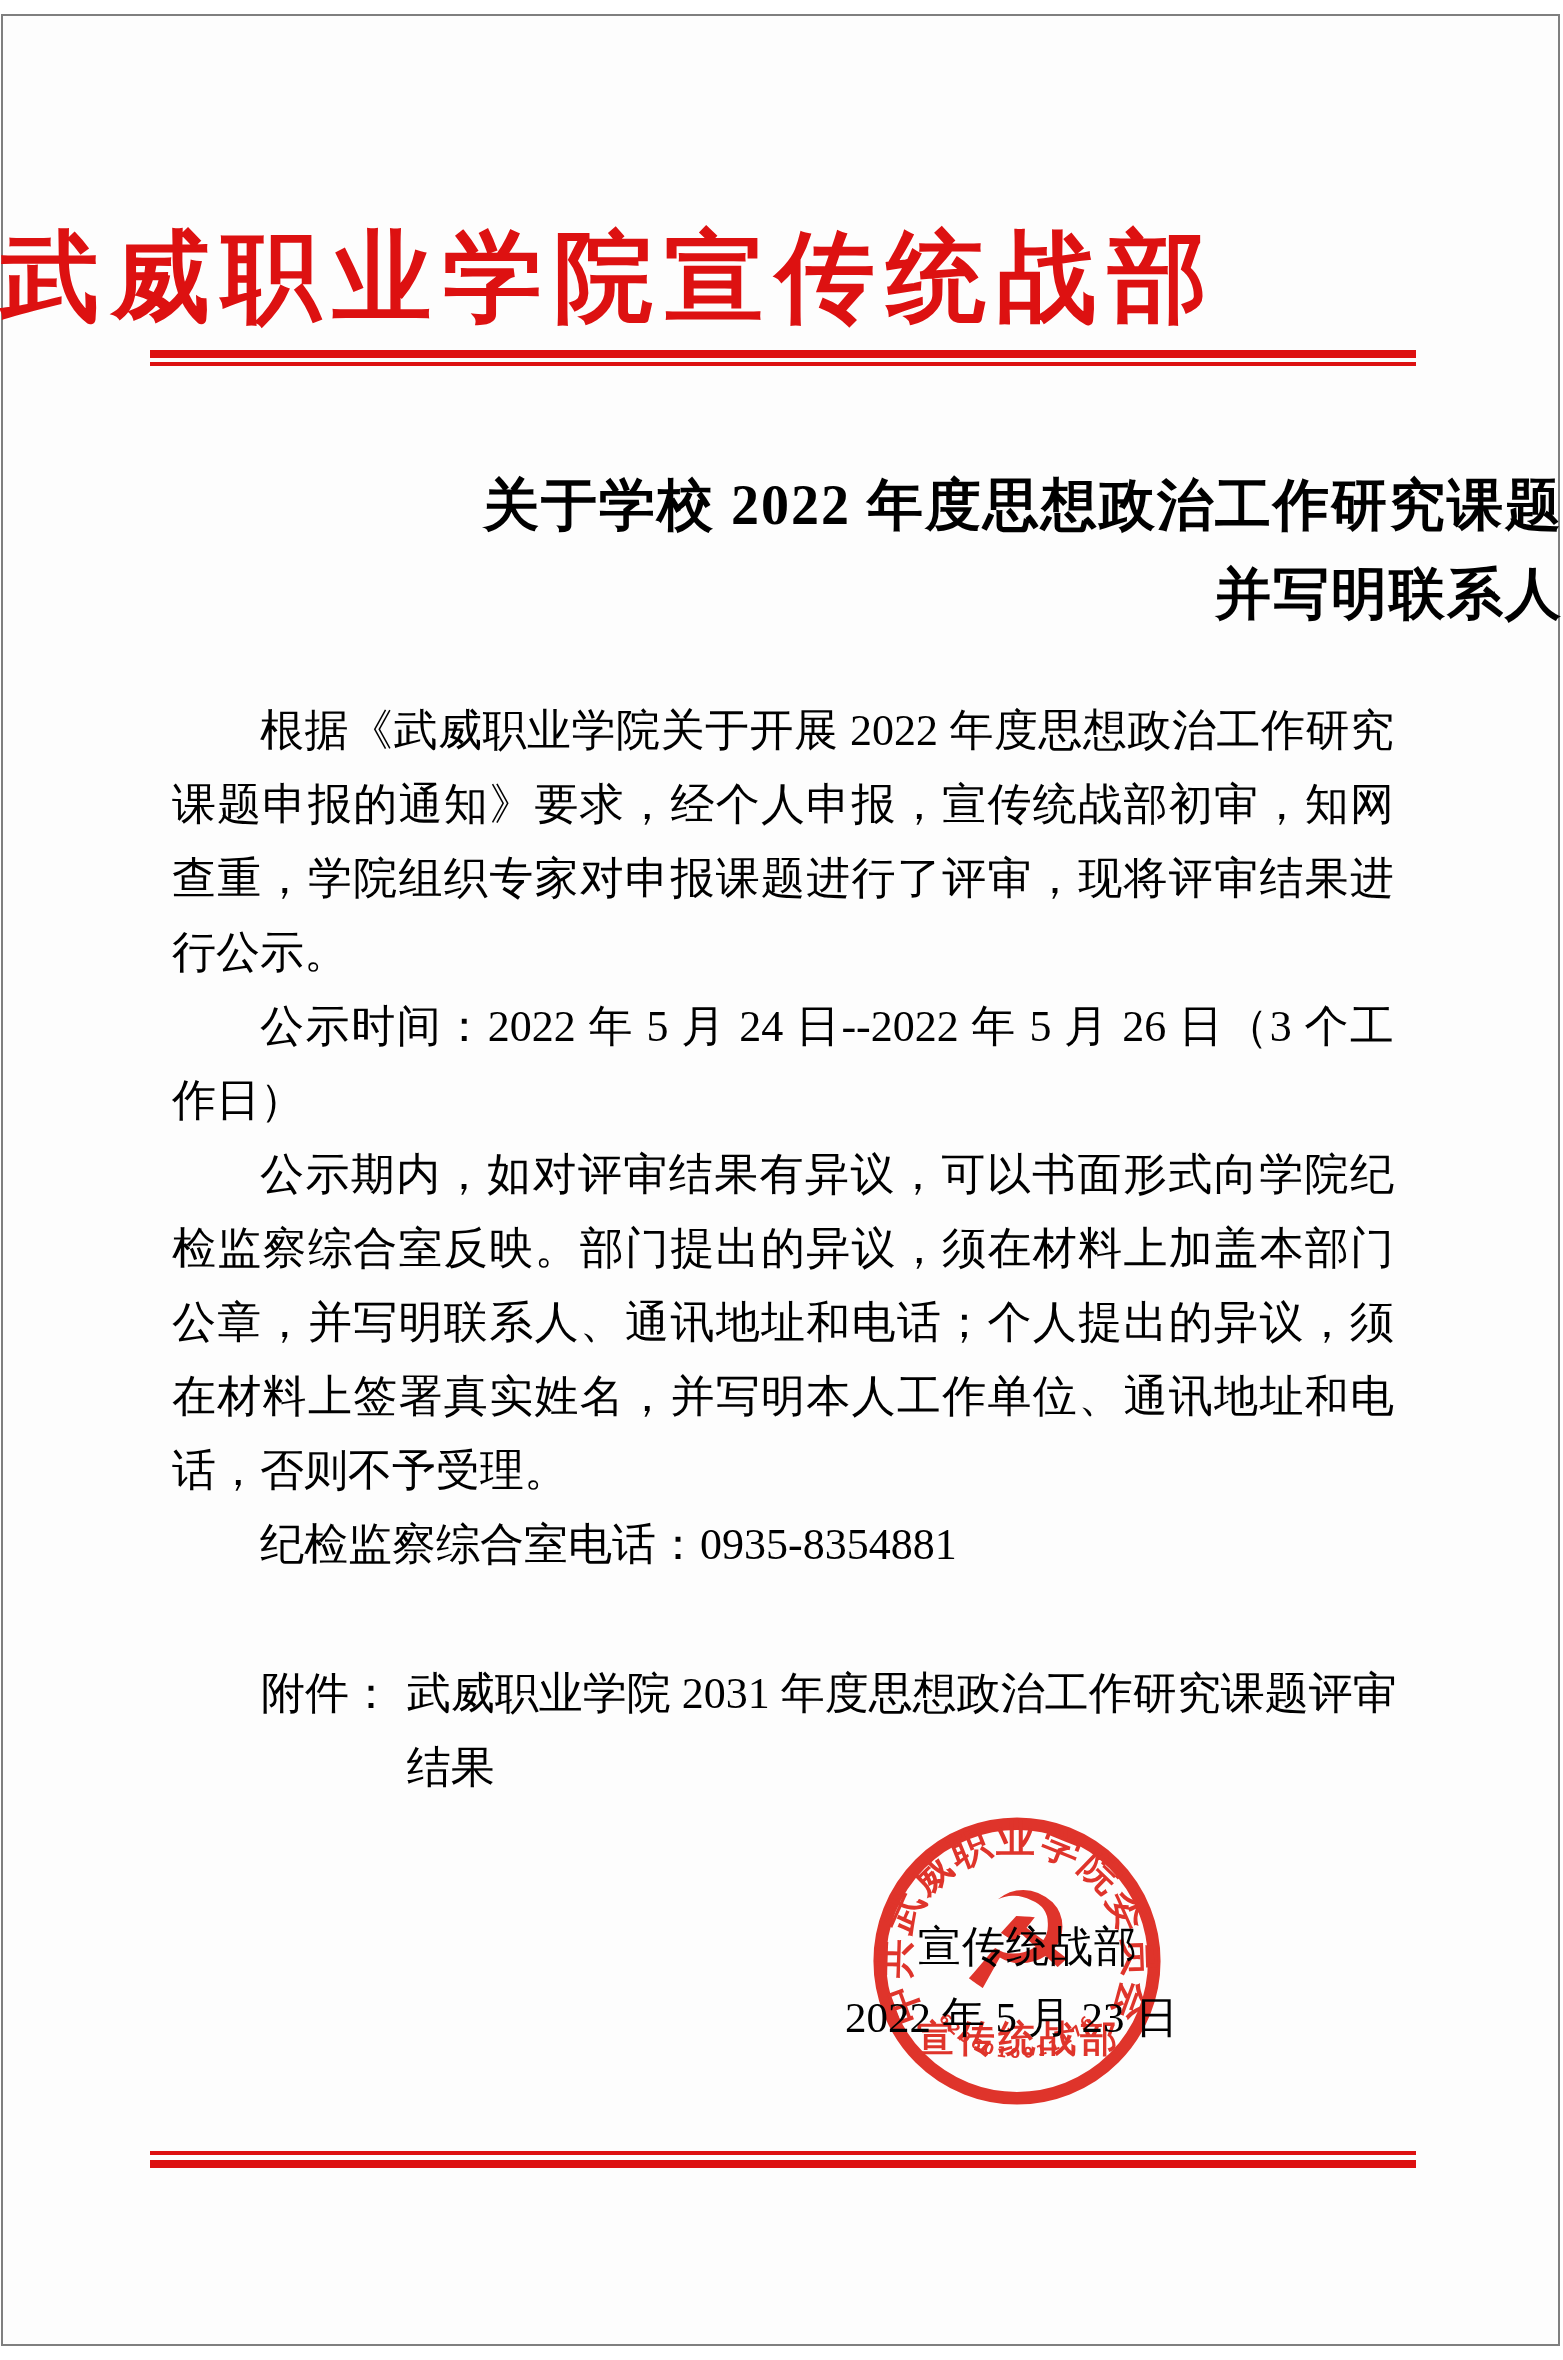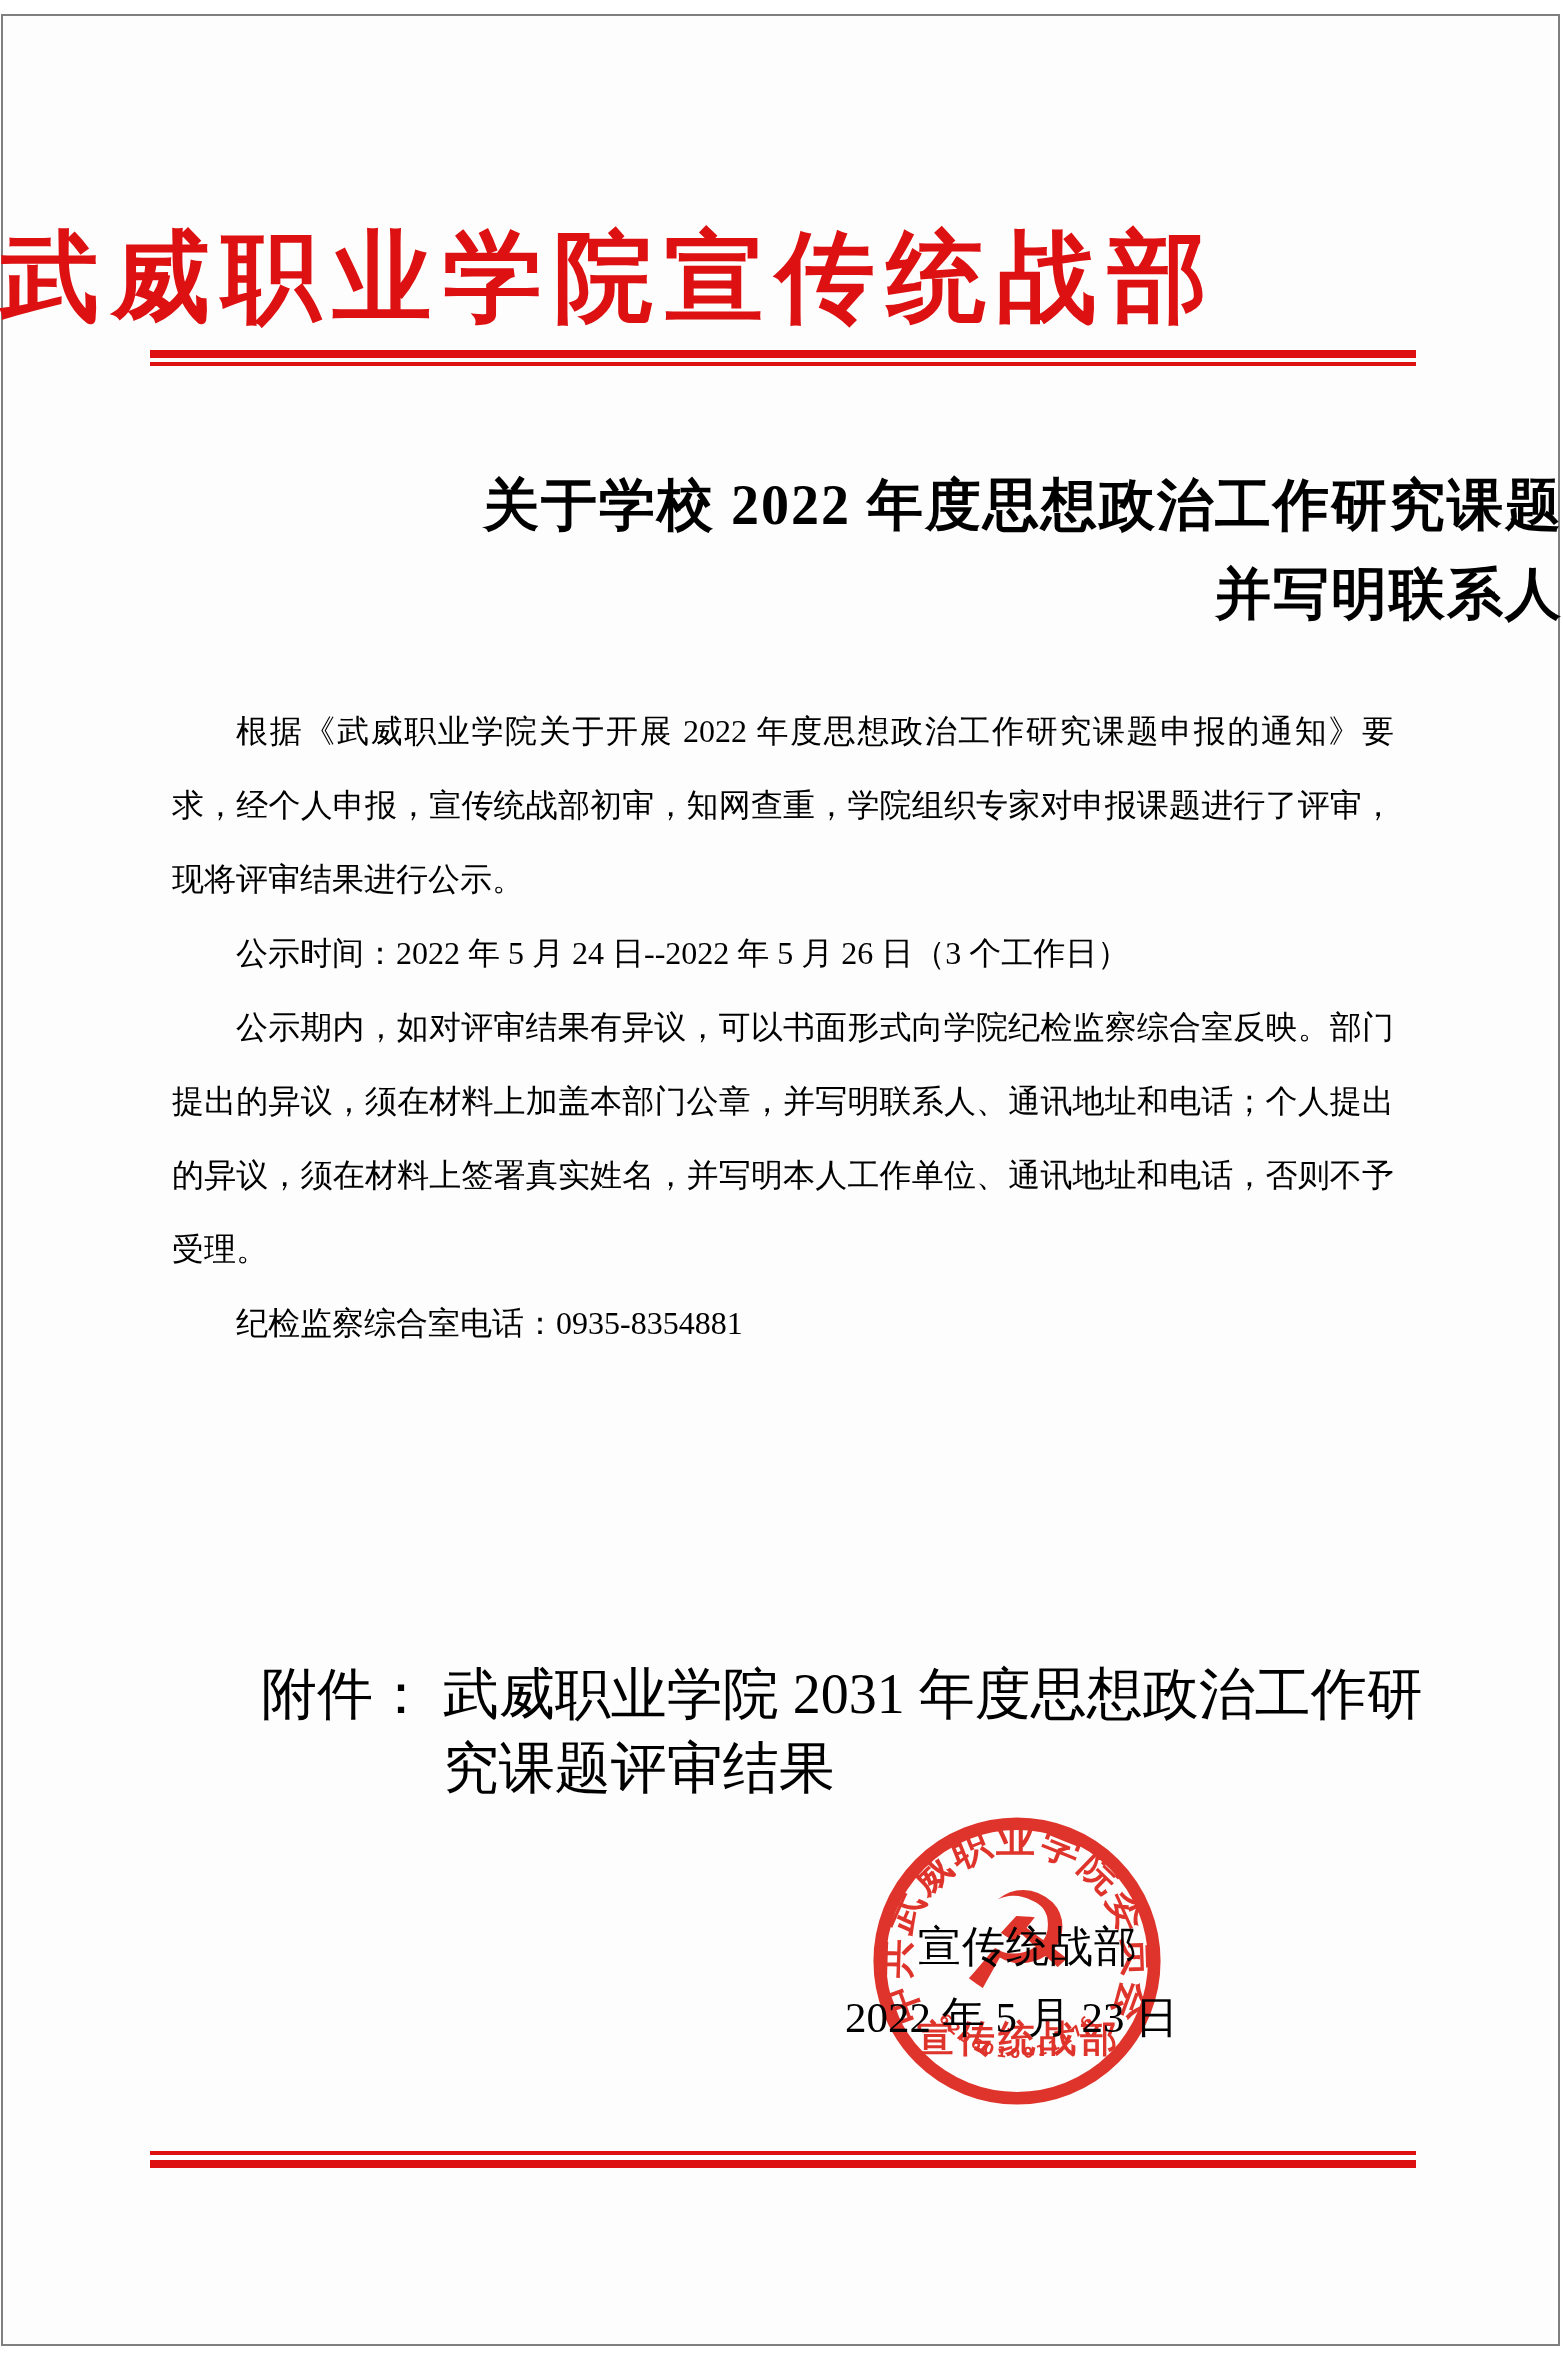--- a/index.html
+++ b/index.html
@@ -22,26 +22,26 @@
   .bar.thin{height:3.9px;background:#dd1111;}
   .bar.gap{height:3.9px;background:transparent;}
   .rule-bottom .bar.gap{height:4.9px;}
 
   
   .doc-title{position:absolute;top:461px;left:0;width:100%;text-align:right;
              font-weight:bold;font-size:56px;line-height:89px;letter-spacing:2px;color:#000;}
 
   
   .body-text{position:absolute;top:694px;left:172px;right:169px;
-             font-size:32px;line-height:74px;text-align:justify;color:#000;}
+             font-size:44px;line-height:74px;text-align:justify;color:#000;}
   .body-text p{margin:0;text-indent:2em;}
 
   
   .attachment{position:absolute;top:1657px;left:261px;right:128px;display:flex;
-              font-size:56px;line-height:74px;color:#000;}
+              font-size:44px;line-height:74px;color:#000;}
   .att-label{white-space:nowrap;margin-right:13.8px;}
   .att-text{flex:1;}
 
   
   .sig-dept{position:absolute;top:1921px;left:918px;font-size:43px;line-height:51px;
             letter-spacing:1px;color:#000;white-space:nowrap;}
   .sig-date{position:absolute;top:1992px;left:845px;font-size:43px;line-height:51px;
             color:#000;white-space:nowrap;}
 
   

